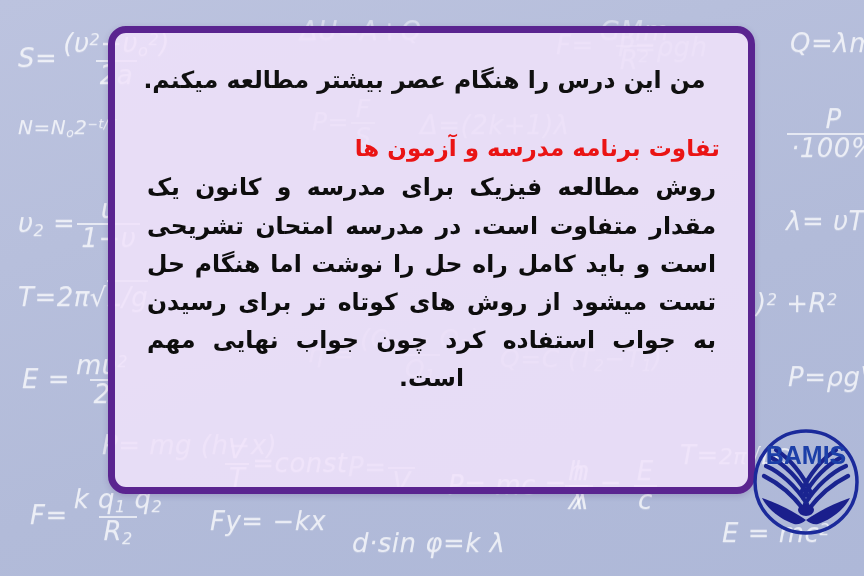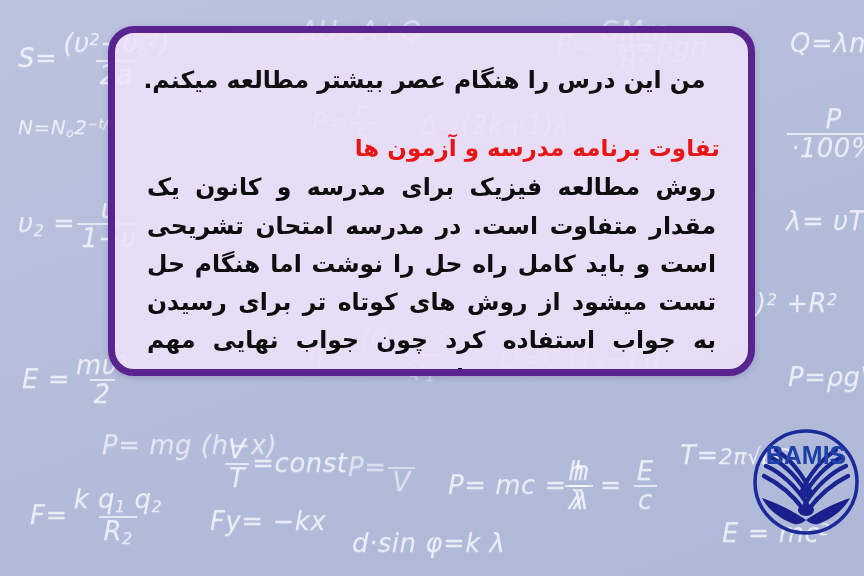--- a/index.html
+++ b/index.html
@@ -43,24 +43,24 @@
   .frac .den { padding: 0 4px; border-top: 2px solid rgba(255,255,255,0.66); }
   .sub { font-size: 0.62em; vertical-align: -0.25em; }
   .sup { font-size: 0.62em; vertical-align: 0.45em; }
 
   
   #card {
     position: absolute;
     left: 108px;
     top: 26px;
     width: 647px;
-    height: 350px;
+    height: 468px;
     box-sizing: border-box;
     border: 7px solid #5a2490;
-    border-radius: 26px;
+    border-radius: 18px;
     background: rgba(240,226,250,0.86);
     box-shadow: 0 2px 6px rgba(60,20,100,0.18);
     overflow: hidden;
   }
   #card-inner {
     position: absolute;
     inset: 0;
     padding: 24px 28px 10px 28px;
     box-sizing: border-box;
     direction: rtl;
@@ -131,20 +131,23 @@
       N=N<span class="sub">o</span>2<span class="sup">−t/T</span>
     </div>
 
     <div class="formula" style="left:18px; top:196px; font-size:26px;">
       <span>υ<span class="sub">2</span> =</span><span class="frac">
           <span class="num">υ</span>
           <span class="den">1+υ</span>
         </span>
     </div>
 
+    <div class="formula" style="left:18px; top:282px; font-size:26px;">
+      T=2π√<span style="border-top:2px solid rgba(255,255,255,0.6);">L/g</span>
+    </div>
 
     <div class="formula" style="left:22px; top:352px; font-size:26px;">
       <span>E =</span><span class="frac">
           <span class="num">mυ<span class="sup">2</span></span>
           <span class="den">2</span>
         </span>
     </div>
 
     <div class="formula" style="left:58px; top:430px; font-size:26px; opacity:.85;margin-left:44px;">
       P= mg (h−x)

